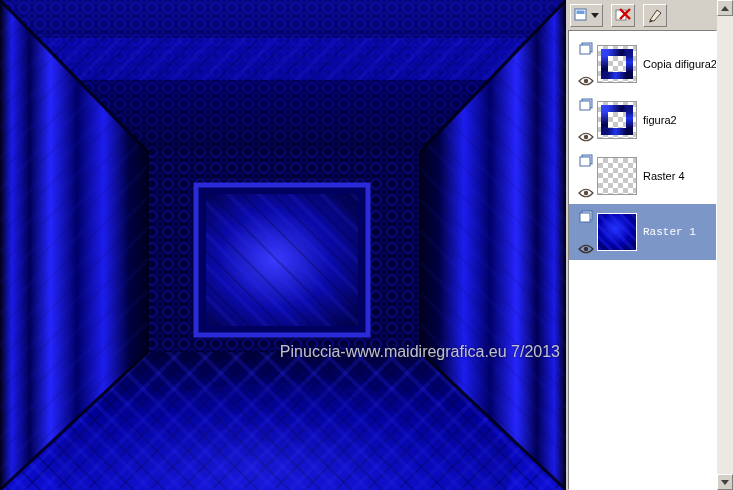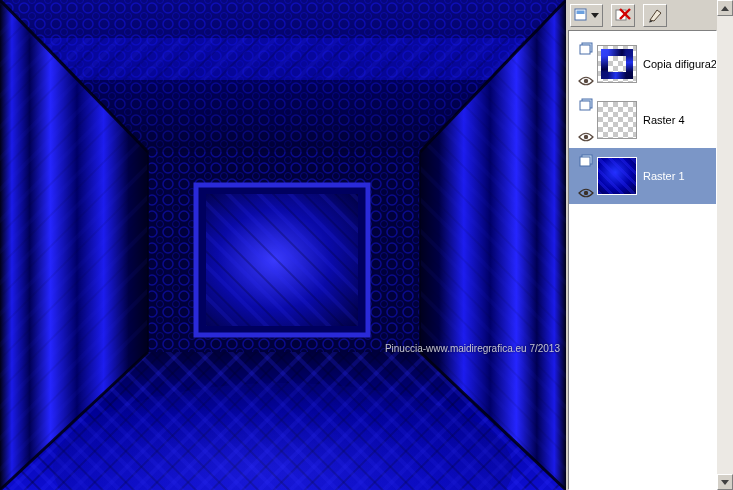--- a/index.html
+++ b/index.html
@@ -4,21 +4,21 @@
 <style>
   * { margin: 0; padding: 0; box-sizing: border-box; }
   html, body { width: 733px; height: 490px; font-family: "Liberation Sans", sans-serif; }
   .app { position: relative; width: 733px; height: 490px; background: #d4d0c8; display: flex; overflow: hidden; }
 
   
   .canvas-area { position: relative; width: 566px; height: 490px; background: #000030; flex: none; }
   .canvas-area svg { display: block; }
   .watermark {
     position: absolute; top: 343px; right: 6px;
-    font-size: 10px; color: rgba(225,225,235,0.85);
+    font-size: 16px; color: rgba(225,225,235,0.85);
     text-shadow: 0 0 2px rgba(0,0,0,0.8);
     white-space: nowrap; pointer-events: none;
   }
 
   
   .layers-panel { position: relative; flex: 1; height: 490px; background: #d4d0c8; }
   .panel-inner { position: absolute; left: 2px; right: 16px; top: 0; bottom: 0; display: flex; flex-direction: column; }
 
   .panel-toolbar { height: 30px; display: flex; align-items: center; gap: 8px; padding: 3px 2px; }
   .tb-btn {
@@ -53,21 +53,21 @@
   .thumb-art.frame-art { inset: 3px; border: 7px solid; border-image: linear-gradient(135deg,#3344ff,#000048 40%,#2233ee 70%,#000040) 1; }
   .thumb-art.sides-art .bar { position: absolute; top: 2px; bottom: 2px; width: 9px; background: linear-gradient(90deg,#000050,#2a2aff,#000060); }
   .thumb-art.sides-art .bar.left { left: 2px; }
   .thumb-art.sides-art .bar.right { right: 2px; }
   .thumb-art.blue-art {
     background:
       repeating-linear-gradient(45deg, rgba(40,40,255,0.35) 0 3px, rgba(0,0,60,0) 3px 8px),
       radial-gradient(circle at 45% 40%, #2233ff 0%, #0000a8 55%, #000045 100%);
   }
   .layer-label { font-size: 11px; color: #000000; white-space: nowrap; }
-  .layer-row.selected .layer-label { color: #ffffff; }
+  .layer-row.selected .layer-label { color: #ffffff; font-family: Liberation Mono, monospace; }
 
   
   .scrollbar { position: absolute; right: 0; top: 0; bottom: 0; width: 16px; background: #ece9e4; display: flex; flex-direction: column; }
   .sb-btn {
     width: 16px; height: 16px; background: #d4d0c8; flex: none;
     border: 1px solid; border-color: #ffffff #808080 #808080 #ffffff;
     display: flex; align-items: center; justify-content: center; cursor: pointer;
   }
   .sb-track { flex: 1; }
   .tri-up { width: 0; height: 0; border-left: 4px solid transparent; border-right: 4px solid transparent; border-bottom: 5px solid #404040; }
@@ -206,20 +206,36 @@
               <path d="M1 5 Q8 -2.5 15 5 Q8 12.5 1 5 Z" fill="none" stroke="#5a4a40" stroke-width="1.2"></path>
               <circle cx="8" cy="5" r="2.2" fill="#5a4a40"></circle>
             </svg>
           </div>
           <div class="thumb checker">
             <div class="thumb-art frame-art"></div>
           </div>
           <span class="layer-label">Copia difigura2</span>
         </div>
 
+        <div class="layer-row">
+          <div class="row-icons">
+            <svg width="15" height="13" viewBox="0 0 15 13">
+              <rect x="3" y="1" width="10" height="9" fill="#cfe0f5" stroke="#4a6ea9"></rect>
+              <rect x="1" y="3" width="10" height="9" fill="#ffffff" stroke="#4a6ea9"></rect>
+            </svg>
+            <svg width="16" height="10" viewBox="0 0 16 10">
+              <path d="M1 5 Q8 -2.5 15 5 Q8 12.5 1 5 Z" fill="none" stroke="#5a4a40" stroke-width="1.2"></path>
+              <circle cx="8" cy="5" r="2.2" fill="#5a4a40"></circle>
+            </svg>
+          </div>
+          <div class="thumb checker">
+            <div class="thumb-art frame-art"></div>
+          </div>
+          <span class="layer-label">figura2</span>
+        </div>
 
 
         <div class="layer-row">
           <div class="row-icons">
             <svg width="15" height="13" viewBox="0 0 15 13">
               <rect x="3" y="1" width="10" height="9" fill="#cfe0f5" stroke="#4a6ea9"></rect>
               <rect x="1" y="3" width="10" height="9" fill="#ffffff" stroke="#4a6ea9"></rect>
             </svg>
             <svg width="16" height="10" viewBox="0 0 16 10">
               <path d="M1 5 Q8 -2.5 15 5 Q8 12.5 1 5 Z" fill="none" stroke="#5a4a40" stroke-width="1.2"></path>

